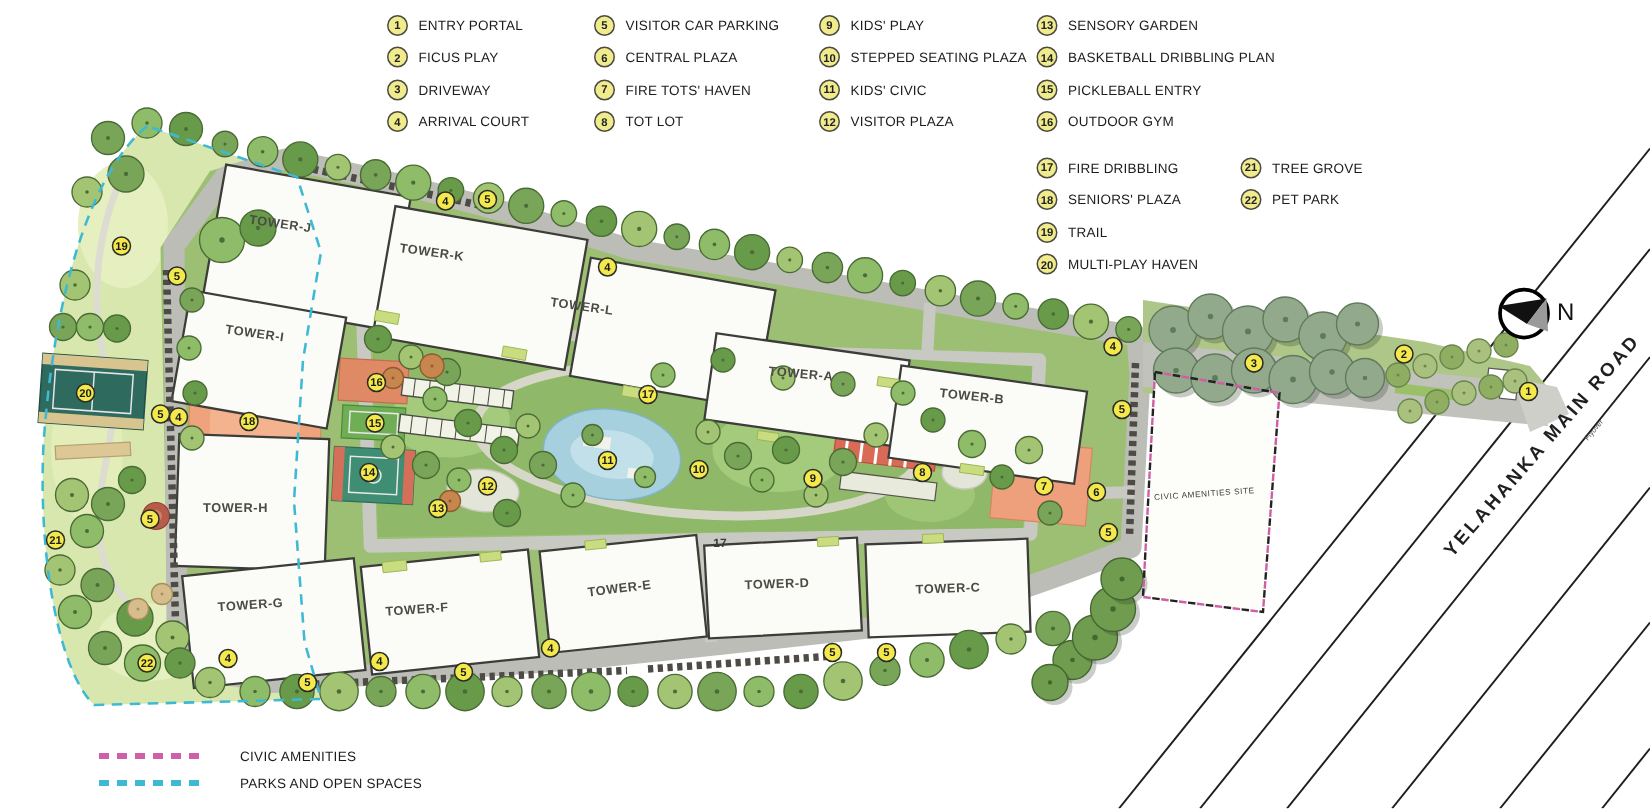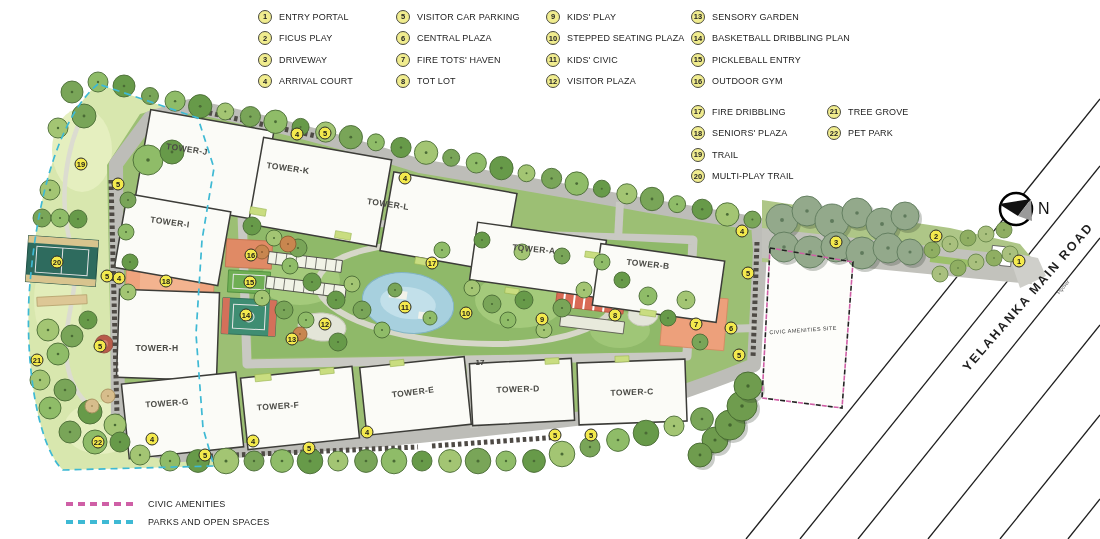--- a/index.html
+++ b/index.html
@@ -25,21 +25,21 @@
   .road-label{position:absolute;left:1028px;top:297px;transform:translate(-50%,-50%) rotate(-49deg);
         font-size:12.5px;font-weight:bold;letter-spacing:2px;color:#1f1f1f;white-space:nowrap;z-index:20;}
   .flyover-label{position:absolute;left:1063px;top:287px;transform:translate(-50%,-50%) rotate(-50deg);
         font-size:5px;color:#555;white-space:nowrap;z-index:20;}
   .civic-label{position:absolute;left:803px;top:330px;transform:translate(-50%,-50%) rotate(-4deg);
         font-size:5.5px;letter-spacing:.4px;color:#3a3a3a;white-space:nowrap;z-index:20;}
   .north-label{position:absolute;left:1038px;top:200px;font-size:16px;color:#111;z-index:20;}
   .fire17{position:absolute;left:480px;top:362px;transform:translate(-50%,-50%);
         font-size:8px;font-weight:bold;color:#3c3c38;z-index:25;}
   
-  .fl-row{position:absolute;display:flex;align-items:center;gap:10px;height:12px;}
+  .fl-row{position:absolute;display:flex;align-items:center;gap:22px;height:12px;}
   .fl-dash{width:72px;height:3.5px;}
   .fl-label{font-size:9px;color:#1c1c1c;letter-spacing:.2px;white-space:nowrap;}
 </style>
 </head>
 <body>
 
 <div id="app">
 
   <div id="map">
     <svg width="1100" height="539" viewBox="0 0 1100 539">
@@ -538,21 +538,21 @@
         <span class="map-badge" style="left: 37px; top: 360px;">21</span>
         <span class="map-badge" style="left: 98px; top: 442px;">22</span>
       </div>
     <div id="towers">
         <div class="tower-label" style="left: 187px; top: 149px; transform: translate(-50%, -50%) rotate(8deg);">TOWER-J</div>
         <div class="tower-label" style="left: 288px; top: 168px; transform: translate(-50%, -50%) rotate(8deg);">TOWER-K</div>
         <div class="tower-label" style="left: 388px; top: 204px; transform: translate(-50%, -50%) rotate(8deg);">TOWER-L</div>
         <div class="tower-label" style="left: 170px; top: 222px; transform: translate(-50%, -50%) rotate(8deg);">TOWER-I</div>
         <div class="tower-label" style="left: 534px; top: 249px; transform: translate(-50%, -50%) rotate(5deg);">TOWER-A</div>
         <div class="tower-label" style="left: 648px; top: 264px; transform: translate(-50%, -50%) rotate(6deg);">TOWER-B</div>
-        <div class="tower-label" style="left: 157px; top: 348px; transform: translate(-50%, -50%) rotate(0deg);">TOWER-H</div>
+        <div class="tower-label" style="left: 157px; top: 338px; transform: translate(-50%, -50%) rotate(0deg);">TOWER-H</div>
         <div class="tower-label" style="left: 167px; top: 403px; transform: translate(-50%, -50%) rotate(-4deg);">TOWER-G</div>
         <div class="tower-label" style="left: 278px; top: 406px; transform: translate(-50%, -50%) rotate(-4deg);">TOWER-F</div>
         <div class="tower-label" style="left: 413px; top: 392px; transform: translate(-50%, -50%) rotate(-7deg);">TOWER-E</div>
         <div class="tower-label" style="left: 518px; top: 389px; transform: translate(-50%, -50%) rotate(-2deg);">TOWER-D</div>
         <div class="tower-label" style="left: 632px; top: 392px; transform: translate(-50%, -50%) rotate(-2deg);">TOWER-C</div>
       </div>
     <div class="road-label">YELAHANKA MAIN ROAD</div>
     <div class="flyover-label">Flyover</div>
     <div class="civic-label">CIVIC AMENITIES SITE</div>
     <div class="north-label">N</div>
@@ -640,21 +640,21 @@
         <div class="legend-row">
           <span class="legend-badge">18</span>
           <span class="legend-label">SENIORS' PLAZA</span>
         </div>
         <div class="legend-row">
           <span class="legend-badge">19</span>
           <span class="legend-label">TRAIL</span>
         </div>
         <div class="legend-row">
           <span class="legend-badge">20</span>
-          <span class="legend-label">MULTI-PLAY TRAIL</span>
+          <span class="legend-label">MULTI-PLAY HAVEN</span>
         </div>
       </div>
       <div class="legend-col" style="left: 827px; top: 101px;">
         <div class="legend-row">
           <span class="legend-badge">21</span>
           <span class="legend-label">TREE GROVE</span>
         </div>
         <div class="legend-row">
           <span class="legend-badge">22</span>
           <span class="legend-label">PET PARK</span>

